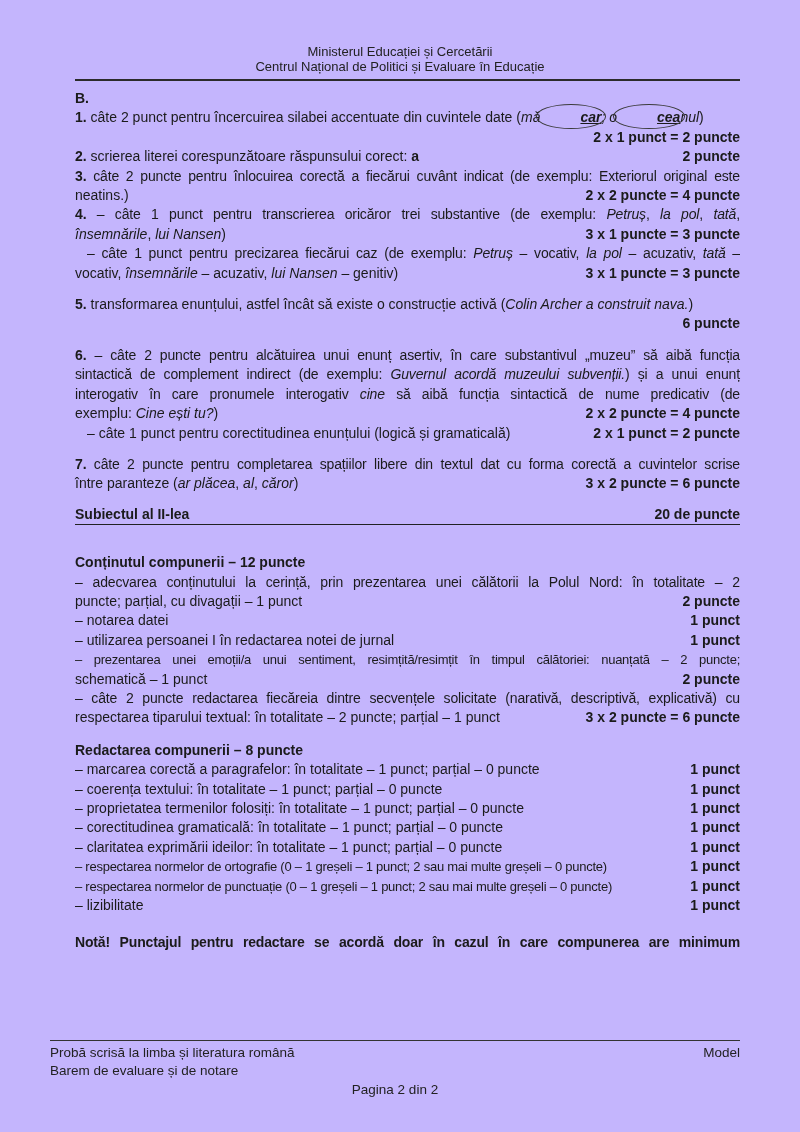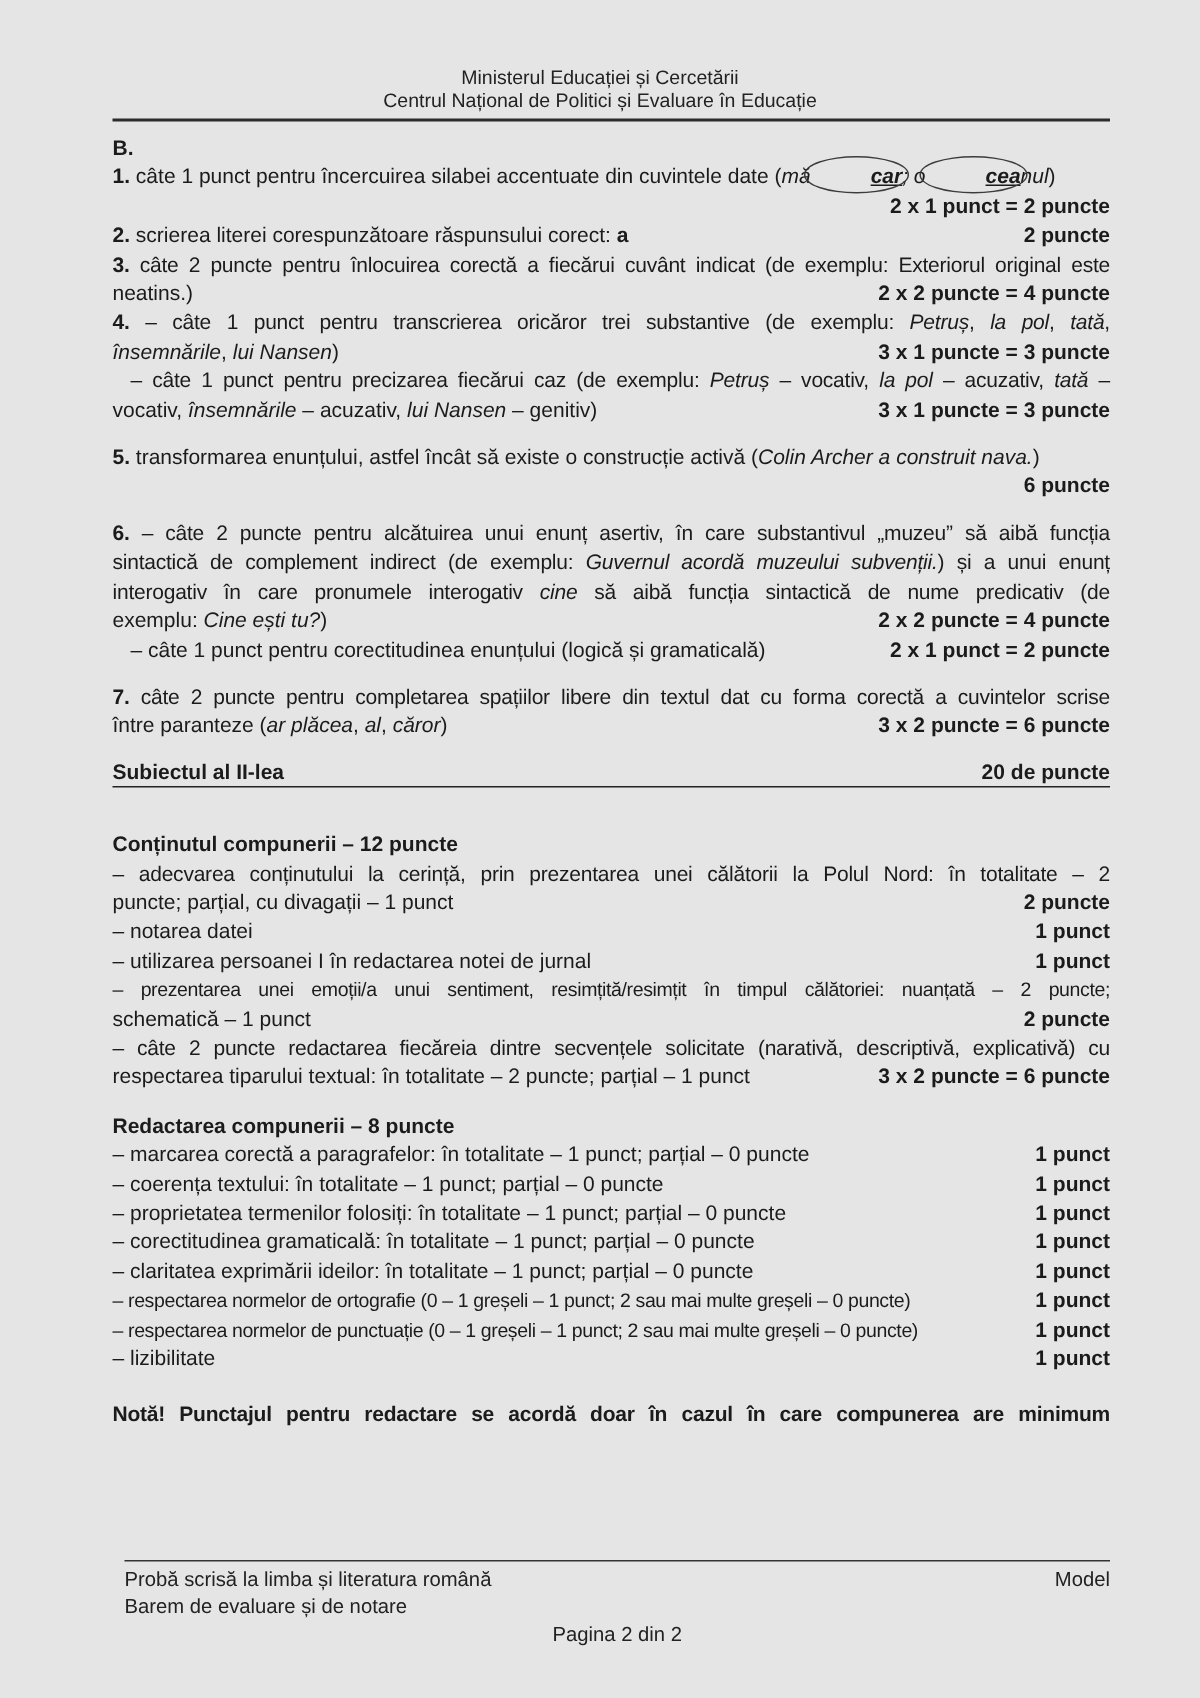--- a/index.html
+++ b/index.html
@@ -1,19 +1,19 @@
 <!DOCTYPE html>
 <html><head>
 <meta charset="utf-8">
 <style>
   html,body{margin:0;padding:0;background:#ffffff;}
   .page{
     position:relative;
     width:800px;height:1132px;
-    background:#e5e5e5;
+    background:#c4b5fd;
     font-family:"Liberation Sans","DejaVu Sans",sans-serif;
     color:#1b1b1b;
     overflow:hidden;
   }
   .header{padding-top:44px;text-align:center;font-size:13px;line-height:15px;color:#222;}
   .header-rule{margin:5px 60px 0 75px;border:none;border-top:2px solid #2b2b2b;height:0;}
   .rubric-body{padding:8px 60px 0 75px;font-size:14px;line-height:19.4px;}
   .line{display:flex;justify-content:space-between;align-items:baseline;}
   .line .text{flex:1 1 auto;min-width:0;}
   .line.justify .text{text-align:justify;text-align-last:justify;letter-spacing:-0.15px;}
@@ -21,42 +21,42 @@
   .score{font-weight:bold;white-space:nowrap;margin-left:8px;flex:0 0 auto;}
   .i{font-style:italic;}
   .b{font-weight:bold;}
   .u{text-decoration:underline;padding-left:40px;}
   .circled{position:relative;display:inline-block;}
   .circled::after{
     content:"";position:absolute;left:-4px;right:-5px;top:-4px;bottom:-1px;
     border:1.2px solid #3c3c3c;border-radius:50%;pointer-events:none;
   }
   .line.rule{border-bottom:1.8px solid #222;}
-  .footer{position:absolute;left:0;right:0;top:1040px;padding:0 60px 0 83px;font-size:13.5px;line-height:18px;color:#222;}
+  .footer{position:absolute;left:0;right:0;top:1040px;padding:0 60px 0 50px;font-size:13.5px;line-height:18px;color:#222;}
   .footer-rule{border:none;border-top:1.8px solid #333;margin:0 0 3px 0;height:0;}
   .footer-row{display:flex;justify-content:space-between;}
   .footer-center{text-align:center;margin-top:1px;}
 </style>
 </head>
 <body>
 
 <div class="page">
 
   <div class="header">
     <div>Ministerul Educației și Cercetării</div>
     <div>Centrul Național de Politici și Evaluare în Educație</div>
   </div>
   <hr class="header-rule">
 
   <div class="rubric-body">
       <div class="line">
         <span class="text"><span class="b">B.</span></span>
       </div>
       <div class="line">
-        <span class="text"><span class="b">1.</span><span> câte 1 punct pentru încercuirea silabei accentuate din cuvintele date (</span><span class="i">mă</span><span class="i b u circled">car</span><span class="i">; </span><span class="i">o</span><span class="i b u circled">cea</span><span class="i">nul</span><span>)</span></span>
+        <span class="text"><span class="b">1.</span><span> câte 2 punct pentru încercuirea silabei accentuate din cuvintele date (</span><span class="i">mă</span><span class="i b u circled">car</span><span class="i">; </span><span class="i">o</span><span class="i b u circled">cea</span><span class="i">nul</span><span>)</span></span>
       </div>
       <div class="line">
         <span class="text"></span>
         <span class="score">2 x 1 punct = 2 puncte</span>
       </div>
       <div class="line">
         <span class="text"><span class="b">2.</span><span> scrierea literei corespunzătoare răspunsului corect: </span><span class="b">a</span></span>
         <span class="score">2 puncte</span>
       </div>
       <div class="line justify">

